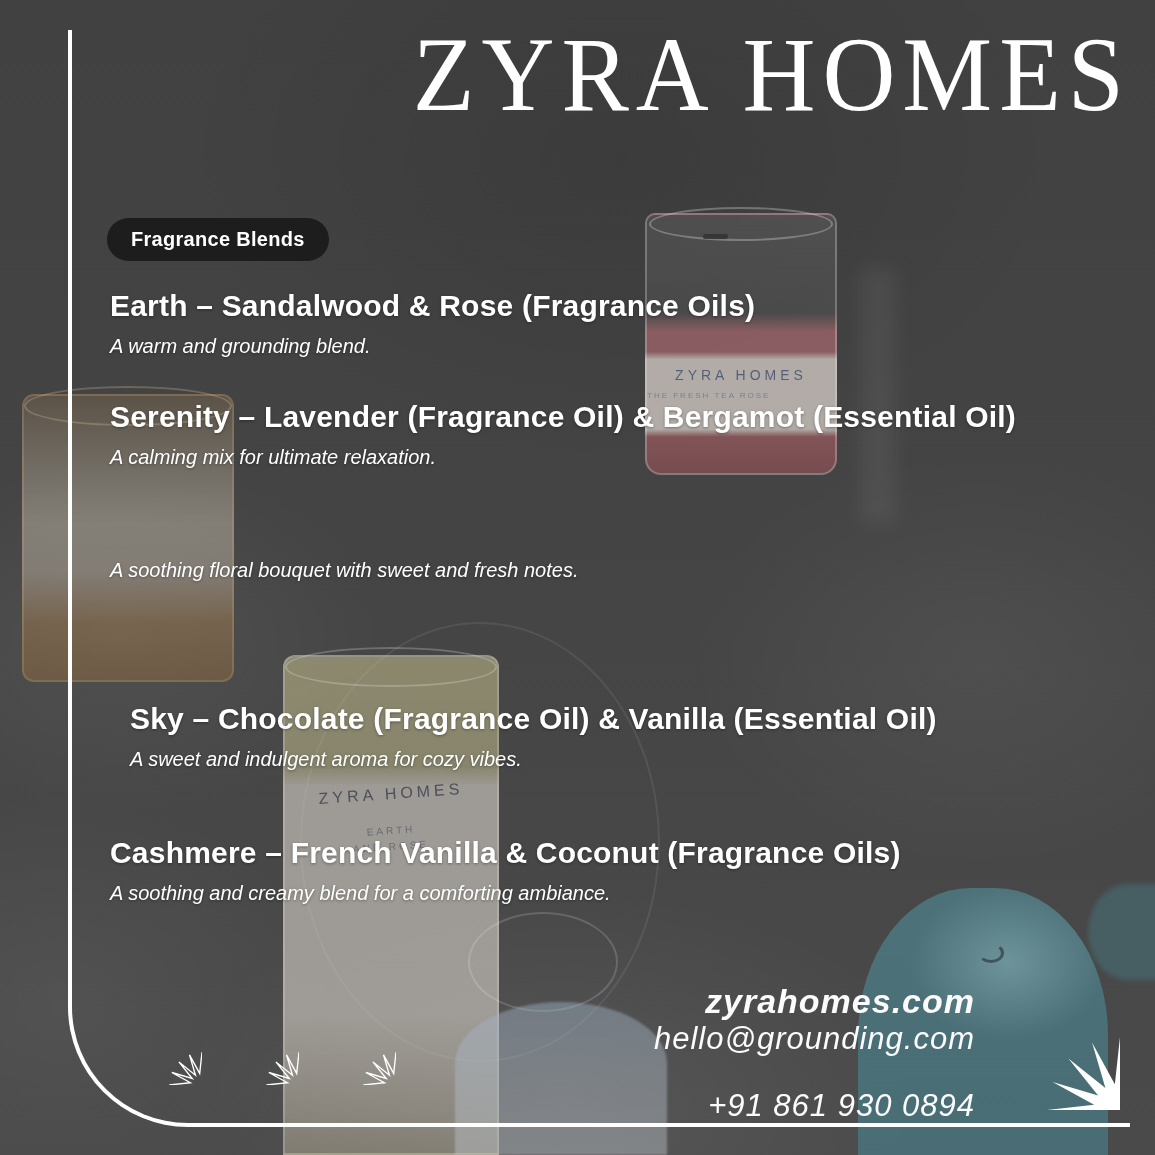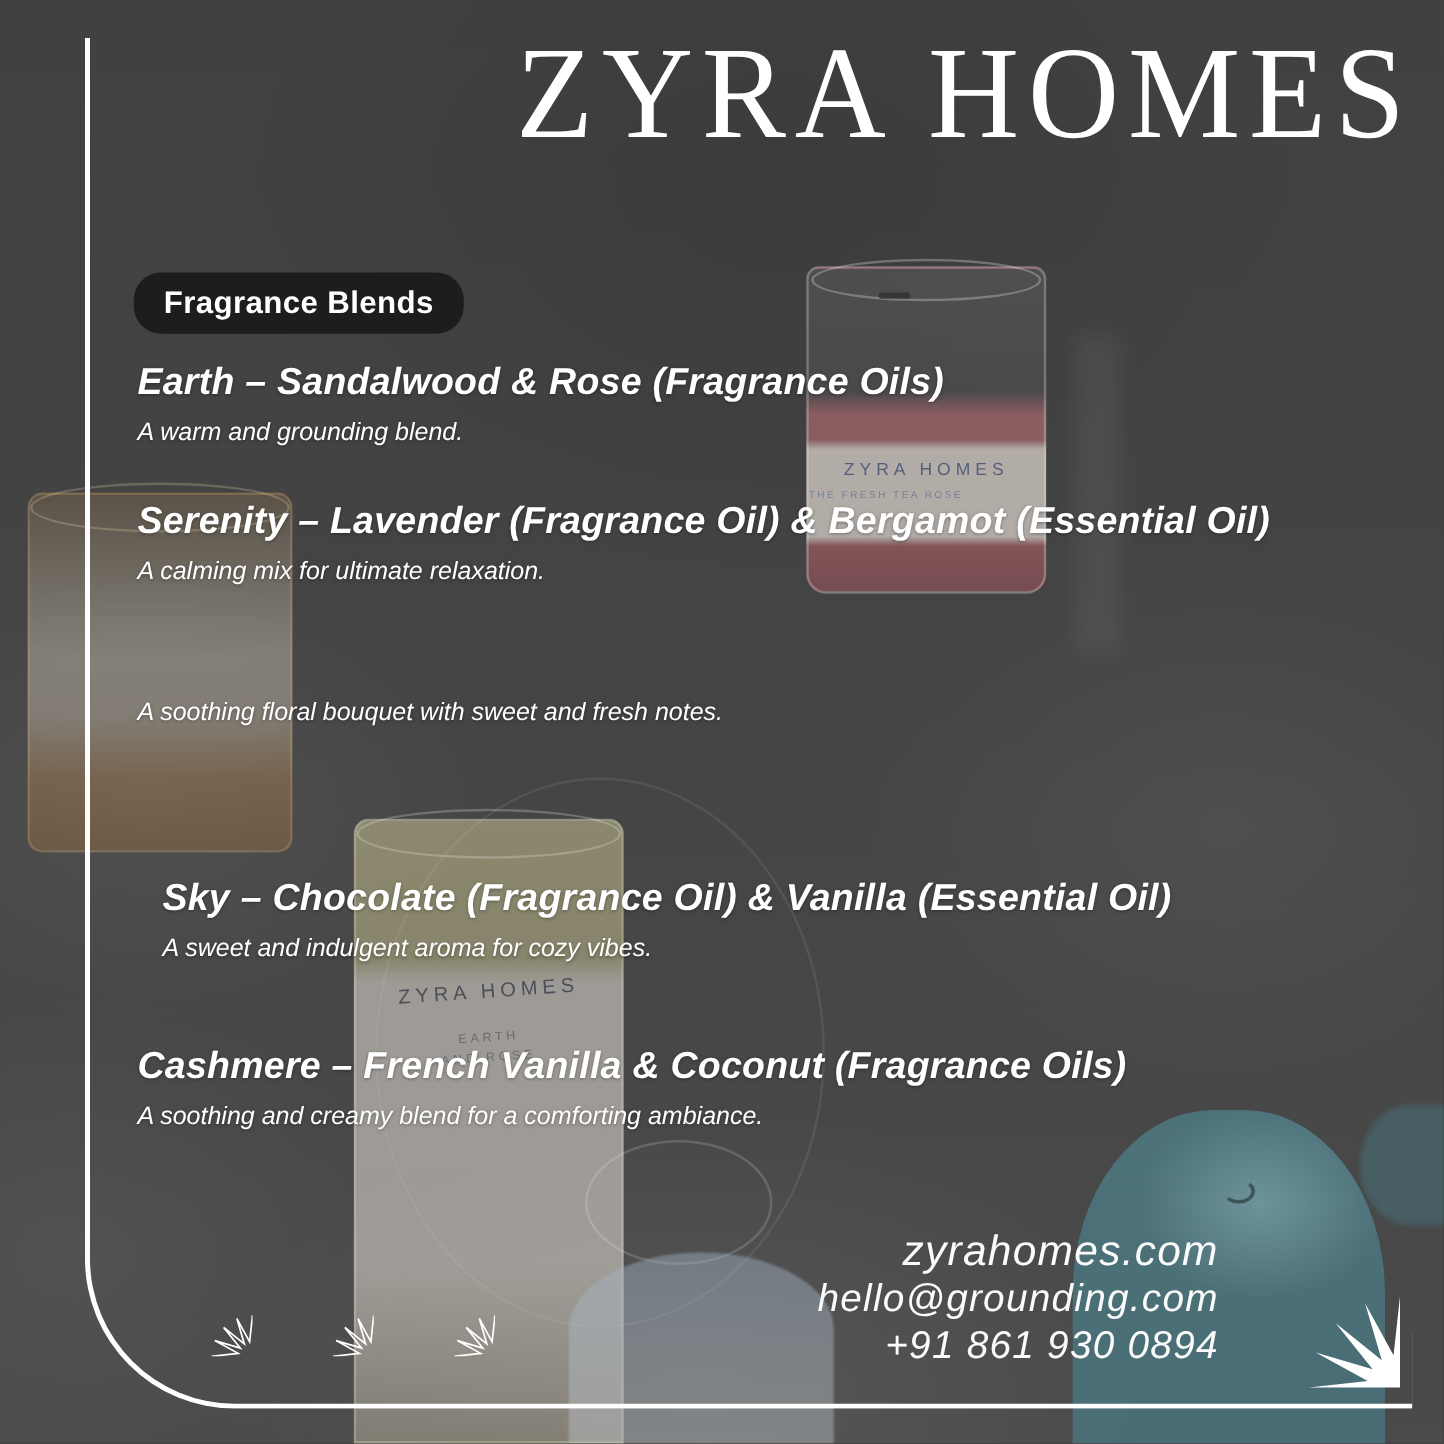--- a/index.html
+++ b/index.html
@@ -163,46 +163,46 @@
     font-family: "Liberation Serif", serif;
     font-size: 101px; font-weight: 400; letter-spacing: 7px;
     color: #ffffff; white-space: nowrap;
     transform: scaleY(1.04); transform-origin: top right;
   }
 
   .badge {
     position: absolute; left: 107px; top: 218px;
     background: #1d1d1d; color: #ffffff;
     border-radius: 22px; padding: 10px 24px;
-    font-size: 25px; font-weight: bold; letter-spacing: 0.3px;
+    font-size: 20px; font-weight: bold; letter-spacing: 0.3px;
   }
 
   .blend-list { position: absolute; left: 110px; top: 0; width: 950px; }
   .blend { position: absolute; left: 0; width: 950px; color: #ffffff; }
   .blend-1 { top: 285px; } .blend-2 { top: 396px; }
   .blend-3 { top: 551px; } .blend-4 { top: 698px; margin-left: 20px; } .blend-5 { top: 832px; }
   .blend-name {
-    font-size: 30px; font-weight: bold; font-style: italic;
+    font-size: 30px; font-weight: bold; 
     line-height: 42px; letter-spacing: 0.2px;
     text-shadow: 0 1px 3px rgba(0,0,0,0.35);
   }
   .blend-desc {
     font-size: 20px; font-style: italic; font-weight: normal;
     line-height: 33px; margin-top: 3px;
     text-shadow: 0 1px 3px rgba(0,0,0,0.35);
   }
 
   
   .footer-contact {
     position: absolute; right: 180px; top: 982px;
     text-align: right; color: #fbfbfb; font-style: italic;
   }
-  .footer-website { font-size: 34px; line-height: 38px; letter-spacing: 1px; }
+  .footer-website { font-size: 34px; line-height: 38px; letter-spacing: 1px; font-weight: bold; }
   .footer-email   { font-size: 31px; line-height: 37px; letter-spacing: 1px; }
-  .footer-phone   { font-size: 31px; line-height: 37px; letter-spacing: 1px; }
+  .footer-phone   { font-size: 31px; line-height: 37px; letter-spacing: 1px; margin-top: 30px; }
 
   .star { position: absolute; }
   .star-outline-1 { left: 134px; top: 1017px; }
   .star-outline-2 { left: 231px; top: 1017px; }
   .star-outline-3 { left: 328px; top: 1017px; }
   .star-filled    { left: 968px; top: 958px; }
   .star-outline-shape { fill: none; stroke: #ffffff; stroke-width: 3; }
   .star-filled-shape  { fill: #ffffff; }
 </style>
 </head>

